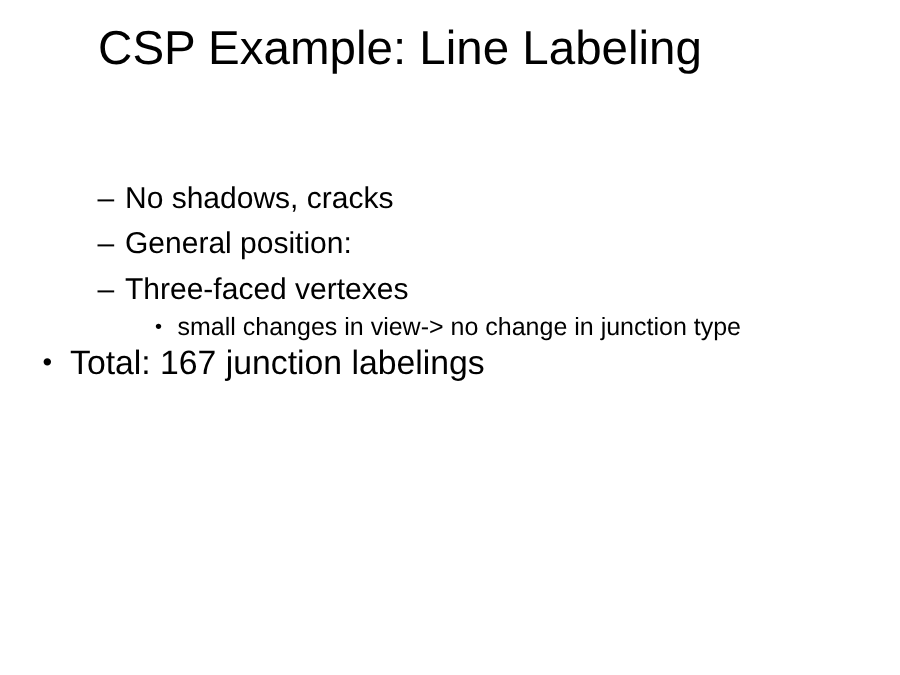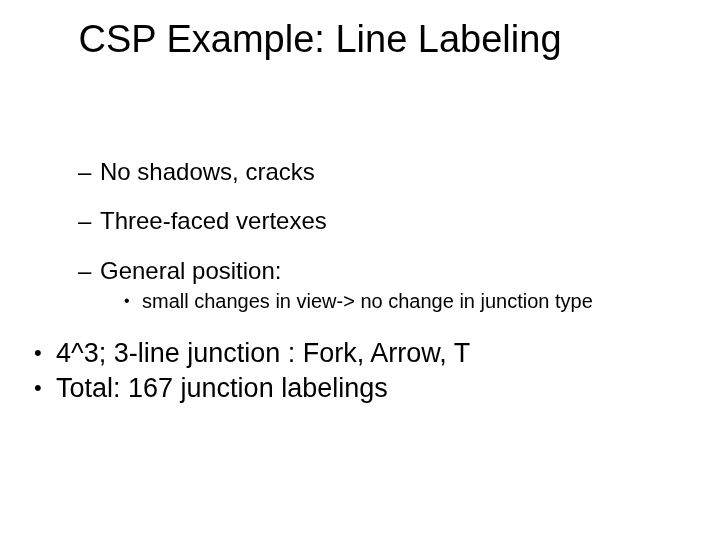--- a/index.html
+++ b/index.html
@@ -43,34 +43,34 @@
     position: absolute;
     left: 4px;
     top: 0;
     font-size: 22px;
     line-height: 32px;
   }
   .l2 {
     position: relative;
     font-size: 24px;
     padding-left: 70px;
-    margin-top: 20px;
+    margin-top: 7px;
   }
   .l2::before {
     content: "–";
     position: absolute;
     left: 48px;
     top: 0;
   }
   .l3 {
     position: relative;
     font-size: 20px;
     padding-left: 112px;
     margin-top: 4px;
-    margin-bottom: 24px;
+    margin-bottom: 0;
   }
   .l3::before {
     content: "•";
     position: absolute;
     left: 94px;
     top: 0;
     font-size: 16px;
     line-height: 24px;
   }
   .gap-before {
@@ -80,21 +80,20 @@
 </head>
 <body>
 
 <div class="slide">
 
   <div class="title">CSP Example: Line Labeling</div>
 
   <div class="body">
 
     <div class="l2">No shadows, cracks</div>
+    <div class="l2">General position:</div>
     <div class="l2">Three-faced vertexes</div>
-    <div class="l2">General position:</div>
     <div class="l3">small changes in view-&gt; no change in junction type</div>
 
-    <div class="l1">4^3; 3-line junction : Fork, Arrow, T</div>
     <div class="l1">Total: 167 junction labelings</div>
 
   </div>
 </div>
 
 </body></html>

